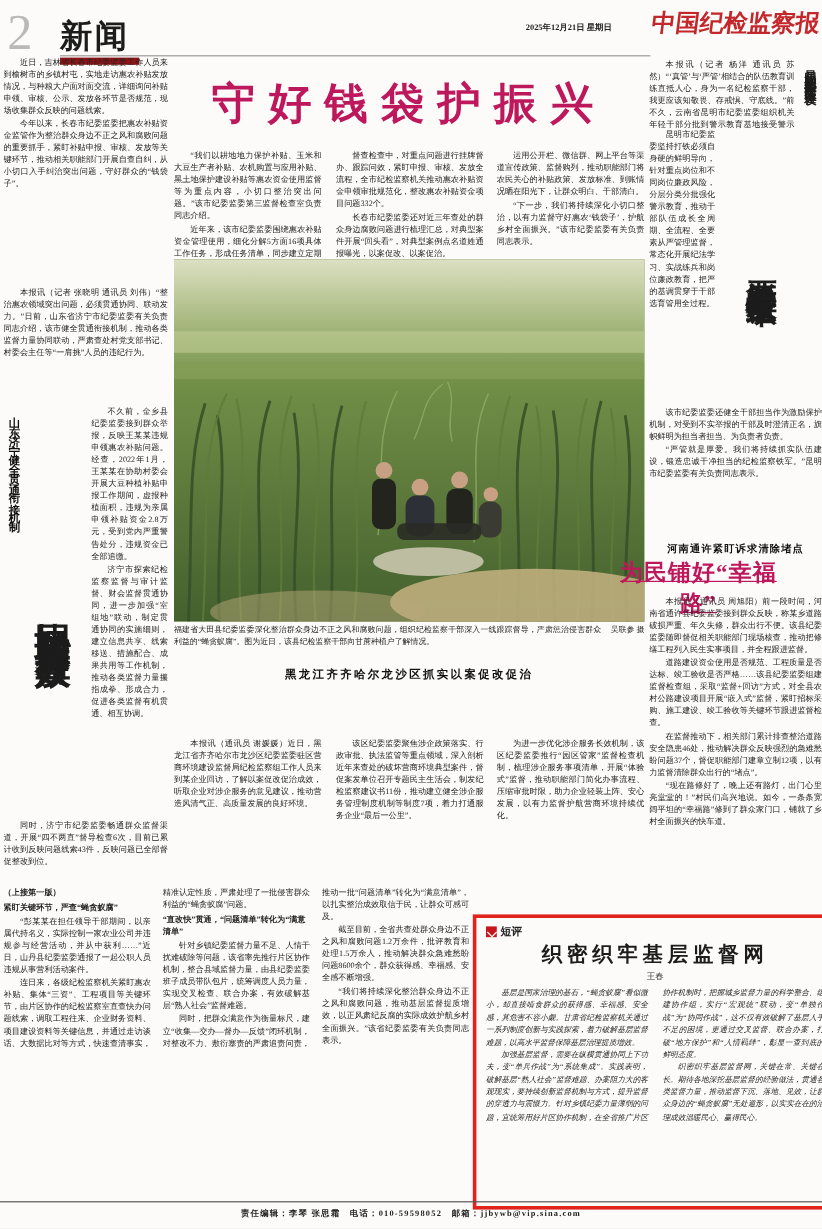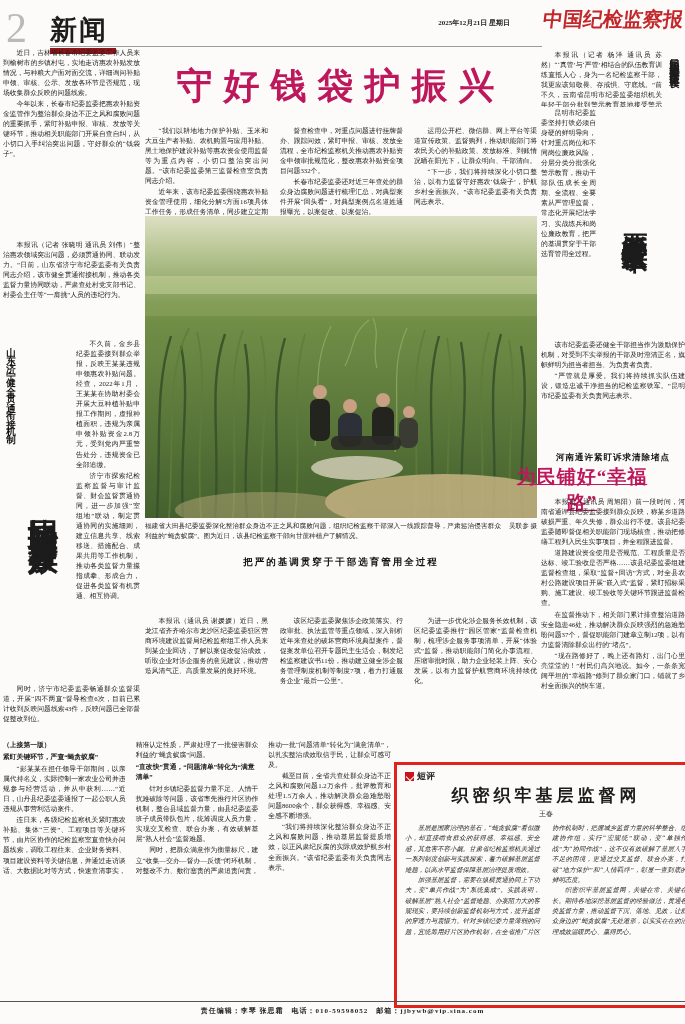--- a/index.html
+++ b/index.html
@@ -207,21 +207,21 @@
 
   <div id="hn-kicker" class="abs kicker">河南通许紧盯诉求清除堵点</div>
   <div id="hn-headline" class="abs headline">为民铺好“幸福路”</div>
   <div id="hn-body" class="abs body-text">
     <p>本报讯（通讯员 周旭阳）前一段时间，河南省通许县纪委监委接到群众反映，称某乡道路破损严重、年久失修，群众出行不便。该县纪委监委随即督促相关职能部门现场核查，推动把修缮工程列入民生实事项目，并全程跟进监督。</p>
     <p>道路建设资金使用是否规范、工程质量是否达标、竣工验收是否严格……该县纪委监委组建监督检查组，采取“监督+回访”方式，对全县农村公路建设项目开展“嵌入式”监督，紧盯招标采购、施工建设、竣工验收等关键环节跟进监督检查。</p>
     <p>在监督推动下，相关部门累计排查整治道路安全隐患46处，推动解决群众反映强烈的急难愁盼问题37个，督促职能部门建章立制12项，以有力监督清除群众出行的“堵点”。</p>
     <p>“现在路修好了，晚上还有路灯，出门心里亮堂堂的！”村民们高兴地说。如今，一条条宽阔平坦的“幸福路”修到了群众家门口，铺就了乡村全面振兴的快车道。</p>
   </div>
 
-  <div id="hlj-kicker" class="abs kicker">把严的基调贯穿于干部选育管用全过程</div>
+  <div id="hlj-kicker" class="abs kicker">黑龙江齐齐哈尔龙沙区抓实以案促改促治</div>
   <div id="hlj-col0" class="abs body-text">
     <p>本报讯（通讯员 谢媛媛）近日，黑龙江省齐齐哈尔市龙沙区纪委监委驻区营商环境建设监督局纪检监察组工作人员来到某企业回访，了解以案促改促治成效，听取企业对涉企服务的意见建议，推动营造风清气正、高质量发展的良好环境。</p>
   </div>
   <div id="hlj-col1" class="abs body-text">
     <p>该区纪委监委聚焦涉企政策落实、行政审批、执法监管等重点领域，深入剖析近年来查处的破坏营商环境典型案件，督促案发单位召开专题民主生活会，制发纪检监察建议书11份，推动建立健全涉企服务管理制度机制等制度7项，着力打通服务企业“最后一公里”。</p>
   </div>
   <div id="hlj-col2" class="abs body-text">
     <p>为进一步优化涉企服务长效机制，该区纪委监委推行“园区管家”监督检查机制，梳理涉企服务事项清单，开展“体验式”监督，推动职能部门简化办事流程、压缩审批时限，助力企业轻装上阵、安心发展，以有力监督护航营商环境持续优化。</p>
   </div>
 

